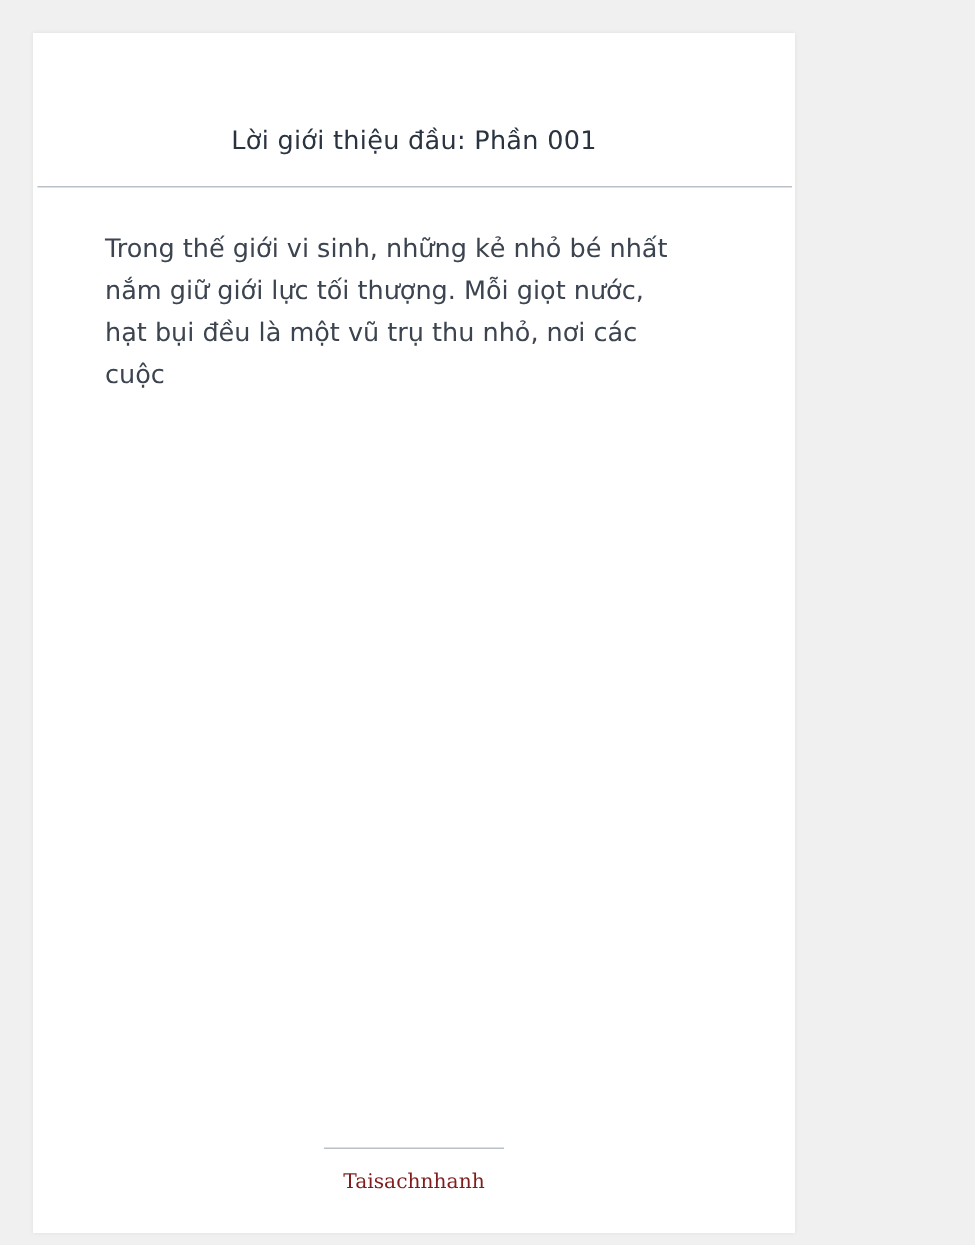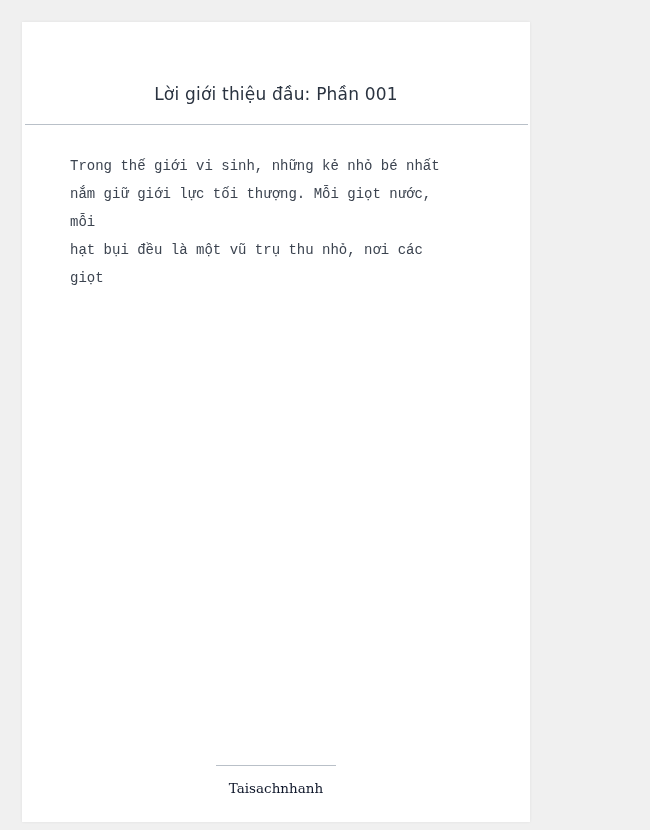--- a/index.html
+++ b/index.html
@@ -34,61 +34,59 @@
   }
   .title-rule {
     width: 503px;
     height: 1px;
     background: #b9c0c8;
     margin: 20px auto 0 auto;
   }
   .body-text {
     margin: 0;
     padding: 27px 48px 0 48px;
-    font-size: 14px;
+    font-size: 17px;
     line-height: 28px;
     color: #3c4450;
-    font-family: Liberation Mono, monospace;
   }
   .body-text .line {
     white-space: pre;
   }
   .footer {
     position: absolute;
     left: 0;
     right: 0;
     bottom: 26px;
     text-align: center;
   }
   .footer-rule {
     width: 120px;
     height: 1px;
     background: #b9c0c8;
     margin: 0 auto 14px auto;
   }
   .footer-text {
     font-size: 13.5px;
-    color: #0f172a;
+    color: #7f1d1d;
     font-family: "DejaVu Serif", serif;
   }
 </style>
 </head>
 <body>
 
 <div class="page">
 
   <h1 class="doc-title">Lời giới thiệu đầu: Phần 001</h1>
   <div class="title-rule"></div>
 
   <div class="body-text">
     <div class="line">Trong thế giới vi sinh, những kẻ nhỏ bé nhất</div>
     <div class="line">nắm giữ giới lực tối thượng. Mỗi giọt nước,</div>
-    <div class="line">mỗi</div>
     <div class="line">hạt bụi đều là một vũ trụ thu nhỏ, nơi các</div>
-    <div class="line">giọt</div>
+    <div class="line">cuộc</div>
   </div>
 
   <div class="footer">
     <div class="footer-rule"></div>
     <div class="footer-text">Taisachnhanh</div>
   </div>
 
 </div>
 
 </body></html>

